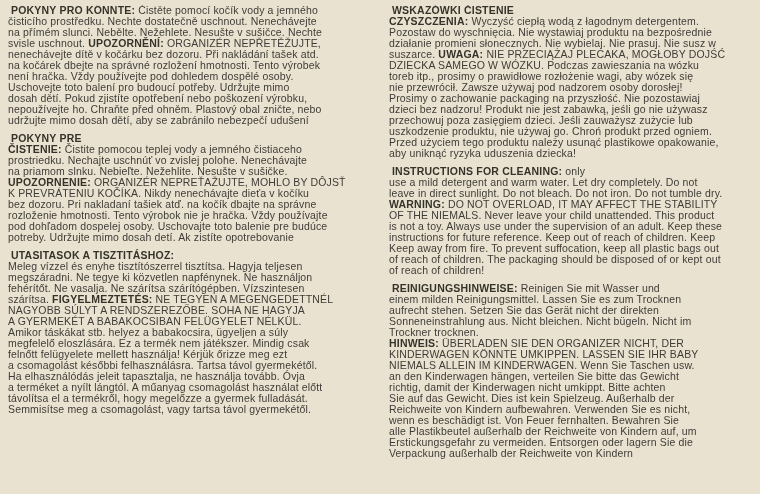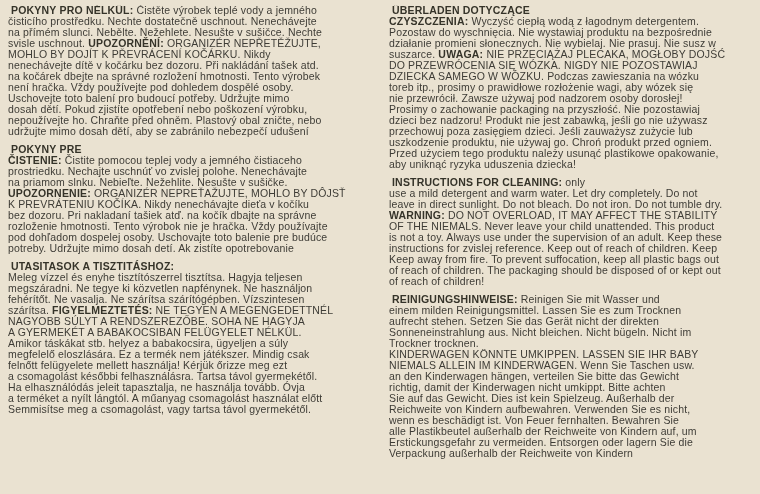--- a/index.html
+++ b/index.html
@@ -37,25 +37,24 @@
     letter-spacing: 0.2px;
     color: #353329;
   }
 </style>
 </head>
 <body>
 
 <div class="page">
   <div class="col col-left">
       <div class="section">
-        <div class="line"><strong>POKYNY PRO NÉLKÜL:</strong><span> Čistěte výrobek teplé vody a jemného</span></div>
+        <div class="line"><strong>POKYNY PRO KÖNNTE:</strong><span> Čistěte pomocí kočík vody a jemného</span></div>
         <div class="line"><span>čisticího prostředku. Nechte dostatečně uschnout. Nenechávejte</span></div>
         <div class="line"><span>na přímém slunci. Nebělte. Nežehlete. Nesušte v sušičce. Nechte</span></div>
         <div class="line"><span>svisle uschnout. </span><strong>UPOZORNĚNÍ:</strong><span> ORGANIZÉR NEPŘETĚŽUJTE,</span></div>
-        <div class="line"><span>MOHLO BY DOJÍT K PŘEVRÁCENÍ KOČÁRKU. Nikdy</span></div>
         <div class="line"><span>nenechávejte dítě v kočárku bez dozoru. Při nakládání tašek atd.</span></div>
         <div class="line"><span>na kočárek dbejte na správné rozložení hmotnosti. Tento výrobek</span></div>
         <div class="line"><span>není hračka. Vždy používejte pod dohledem dospělé osoby.</span></div>
         <div class="line"><span>Uschovejte toto balení pro budoucí potřeby. Udržujte mimo</span></div>
         <div class="line"><span>dosah dětí. Pokud zjistíte opotřebení nebo poškození výrobku,</span></div>
         <div class="line"><span>nepoužívejte ho. Chraňte před ohněm. Plastový obal zničte, nebo</span></div>
         <div class="line"><span>udržujte mimo dosah dětí, aby se zabránilo nebezpečí udušení</span></div>
       </div>
       <div class="section">
         <div class="line"><strong>POKYNY PRE</strong></div>
@@ -76,59 +75,60 @@
         <div class="line"><span>fehérítőt. Ne vasalja. Ne szárítsa szárítógépben. Vízszintesen</span></div>
         <div class="line"><span>szárítsa. </span><strong>FIGYELMEZTETÉS:</strong><span> NE TEGYEN A MEGENGEDETTNÉL</span></div>
         <div class="line"><span>NAGYOBB SÚLYT A RENDSZEREZŐBE. SOHA NE HAGYJA</span></div>
         <div class="line"><span>A GYERMEKÉT A BABAKOCSIBAN FELÜGYELET NÉLKÜL.</span></div>
         <div class="line"><span>Amikor táskákat stb. helyez a babakocsira, ügyeljen a súly</span></div>
         <div class="line"><span>megfelelő eloszlására. Ez a termék nem játékszer. Mindig csak</span></div>
         <div class="line"><span>felnőtt felügyelete mellett használja! Kérjük őrizze meg ezt</span></div>
         <div class="line"><span>a csomagolást későbbi felhasználásra. Tartsa távol gyermekétől.</span></div>
         <div class="line"><span>Ha elhasználódás jeleit tapasztalja, ne használja tovább. Óvja</span></div>
         <div class="line"><span>a terméket a nyílt lángtól. A műanyag csomagolást használat előtt</span></div>
+        <div class="line"><span>távolítsa el a termékről, hogy megelőzze a gyermek fulladását.</span></div>
         <div class="line"><span>Semmisítse meg a csomagolást, vagy tartsa távol gyermekétől.</span></div>
       </div>
     </div>
   <div class="col col-right">
       <div class="section">
-        <div class="line"><strong>ÜBERLADEN DOTYCZĄCE</strong></div>
+        <div class="line"><strong>WSKAZÓWKI ČISTENIE</strong></div>
         <div class="line"><strong>CZYSZCZENIA:</strong><span> Wyczyść ciepłą wodą z łagodnym detergentem.</span></div>
         <div class="line"><span>Pozostaw do wyschnięcia. Nie wystawiaj produktu na bezpośrednie</span></div>
         <div class="line"><span>działanie promieni słonecznych. Nie wybielaj. Nie prasuj. Nie susz w</span></div>
         <div class="line"><span>suszarce. </span><strong>UWAGA:</strong><span> NIE PRZECIĄŻAJ PLECAKA, MOGŁOBY DOJŚĆ</span></div>
-        <div class="line"><span>DO PRZEWRÓCENIA SIĘ WÓZKA. NIGDY NIE POZOSTAWIAJ</span></div>
         <div class="line"><span>DZIECKA SAMEGO W WÓZKU. Podczas zawieszania na wózku</span></div>
         <div class="line"><span>toreb itp., prosimy o prawidłowe rozłożenie wagi, aby wózek się</span></div>
         <div class="line"><span>nie przewrócił. Zawsze używaj pod nadzorem osoby dorosłej!</span></div>
         <div class="line"><span>Prosimy o zachowanie packaging na przyszłość. Nie pozostawiaj</span></div>
         <div class="line"><span>dzieci bez nadzoru! Produkt nie jest zabawką, jeśli go nie używasz</span></div>
         <div class="line"><span>przechowuj poza zasięgiem dzieci. Jeśli zauważysz zużycie lub</span></div>
         <div class="line"><span>uszkodzenie produktu, nie używaj go. Chroń produkt przed ogniem.</span></div>
         <div class="line"><span>Przed użyciem tego produktu należy usunąć plastikowe opakowanie,</span></div>
         <div class="line"><span>aby uniknąć ryzyka uduszenia dziecka!</span></div>
       </div>
       <div class="section">
         <div class="line"><strong>INSTRUCTIONS FOR CLEANING:</strong><span> only</span></div>
         <div class="line"><span>use a mild detergent and warm water. Let dry completely. Do not</span></div>
         <div class="line"><span>leave in direct sunlight. Do not bleach. Do not iron. Do not tumble dry.</span></div>
         <div class="line"><strong>WARNING:</strong><span> DO NOT OVERLOAD, IT MAY AFFECT THE STABILITY</span></div>
         <div class="line"><span>OF THE NIEMALS. Never leave your child unattended. This product</span></div>
         <div class="line"><span>is not a toy. Always use under the supervision of an adult. Keep these</span></div>
-        <div class="line"><span>instructions for zvislej reference. Keep out of reach of children. Keep</span></div>
+        <div class="line"><span>instructions for future reference. Keep out of reach of children. Keep</span></div>
         <div class="line"><span>Keep away from fire. To prevent suffocation, keep all plastic bags out</span></div>
         <div class="line"><span>of reach of children. The packaging should be disposed of or kept out</span></div>
         <div class="line"><span>of reach of children!</span></div>
       </div>
       <div class="section">
         <div class="line"><strong>REINIGUNGSHINWEISE:</strong><span> Reinigen Sie mit Wasser und</span></div>
         <div class="line"><span>einem milden Reinigungsmittel. Lassen Sie es zum Trocknen</span></div>
         <div class="line"><span>aufrecht stehen. Setzen Sie das Gerät nicht der direkten</span></div>
         <div class="line"><span>Sonneneinstrahlung aus. Nicht bleichen. Nicht bügeln. Nicht im</span></div>
         <div class="line"><span>Trockner trocknen.</span></div>
+        <div class="line"><strong>HINWEIS:</strong><span> ÜBERLADEN SIE DEN ORGANIZER NICHT, DER</span></div>
         <div class="line"><span>KINDERWAGEN KÖNNTE UMKIPPEN. LASSEN SIE IHR BABY</span></div>
         <div class="line"><span>NIEMALS ALLEIN IM KINDERWAGEN. Wenn Sie Taschen usw.</span></div>
         <div class="line"><span>an den Kinderwagen hängen, verteilen Sie bitte das Gewicht</span></div>
         <div class="line"><span>richtig, damit der Kinderwagen nicht umkippt. Bitte achten</span></div>
         <div class="line"><span>Sie auf das Gewicht. Dies ist kein Spielzeug. Außerhalb der</span></div>
         <div class="line"><span>Reichweite von Kindern aufbewahren. Verwenden Sie es nicht,</span></div>
         <div class="line"><span>wenn es beschädigt ist. Von Feuer fernhalten. Bewahren Sie</span></div>
         <div class="line"><span>alle Plastikbeutel außerhalb der Reichweite von Kindern auf, um</span></div>
         <div class="line"><span>Erstickungsgefahr zu vermeiden. Entsorgen oder lagern Sie die</span></div>
         <div class="line"><span>Verpackung außerhalb der Reichweite von Kindern</span></div>

